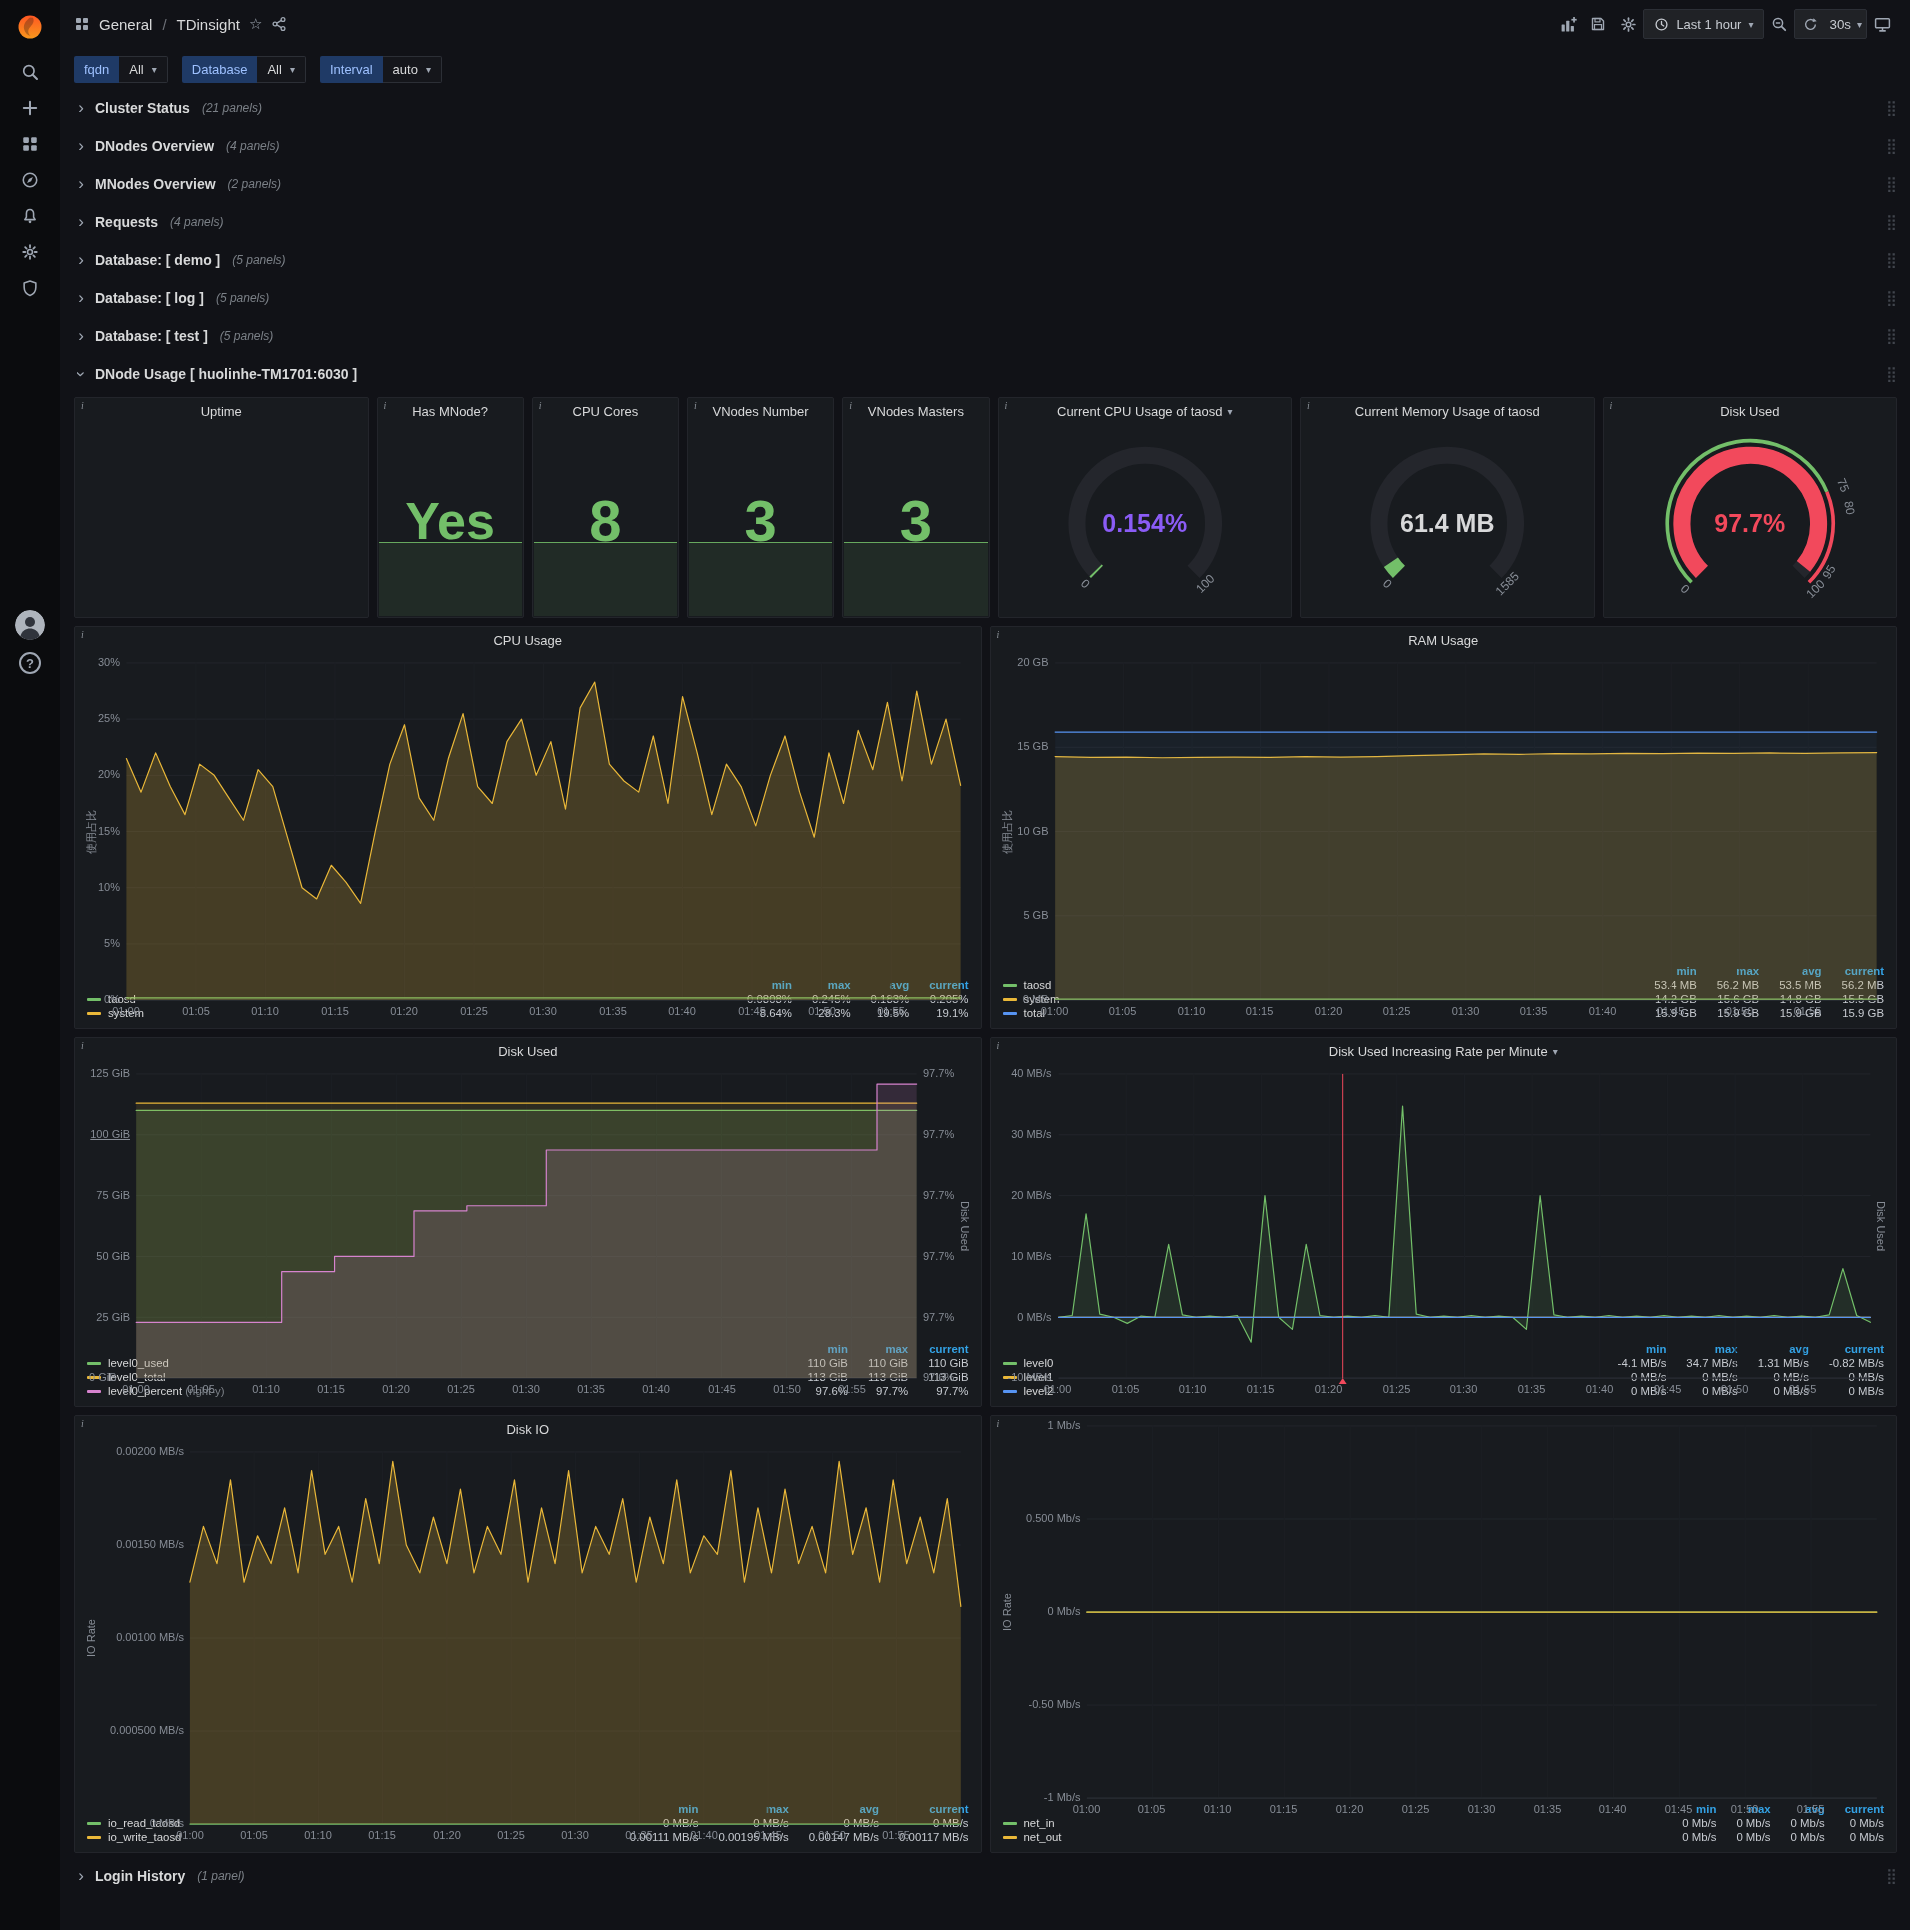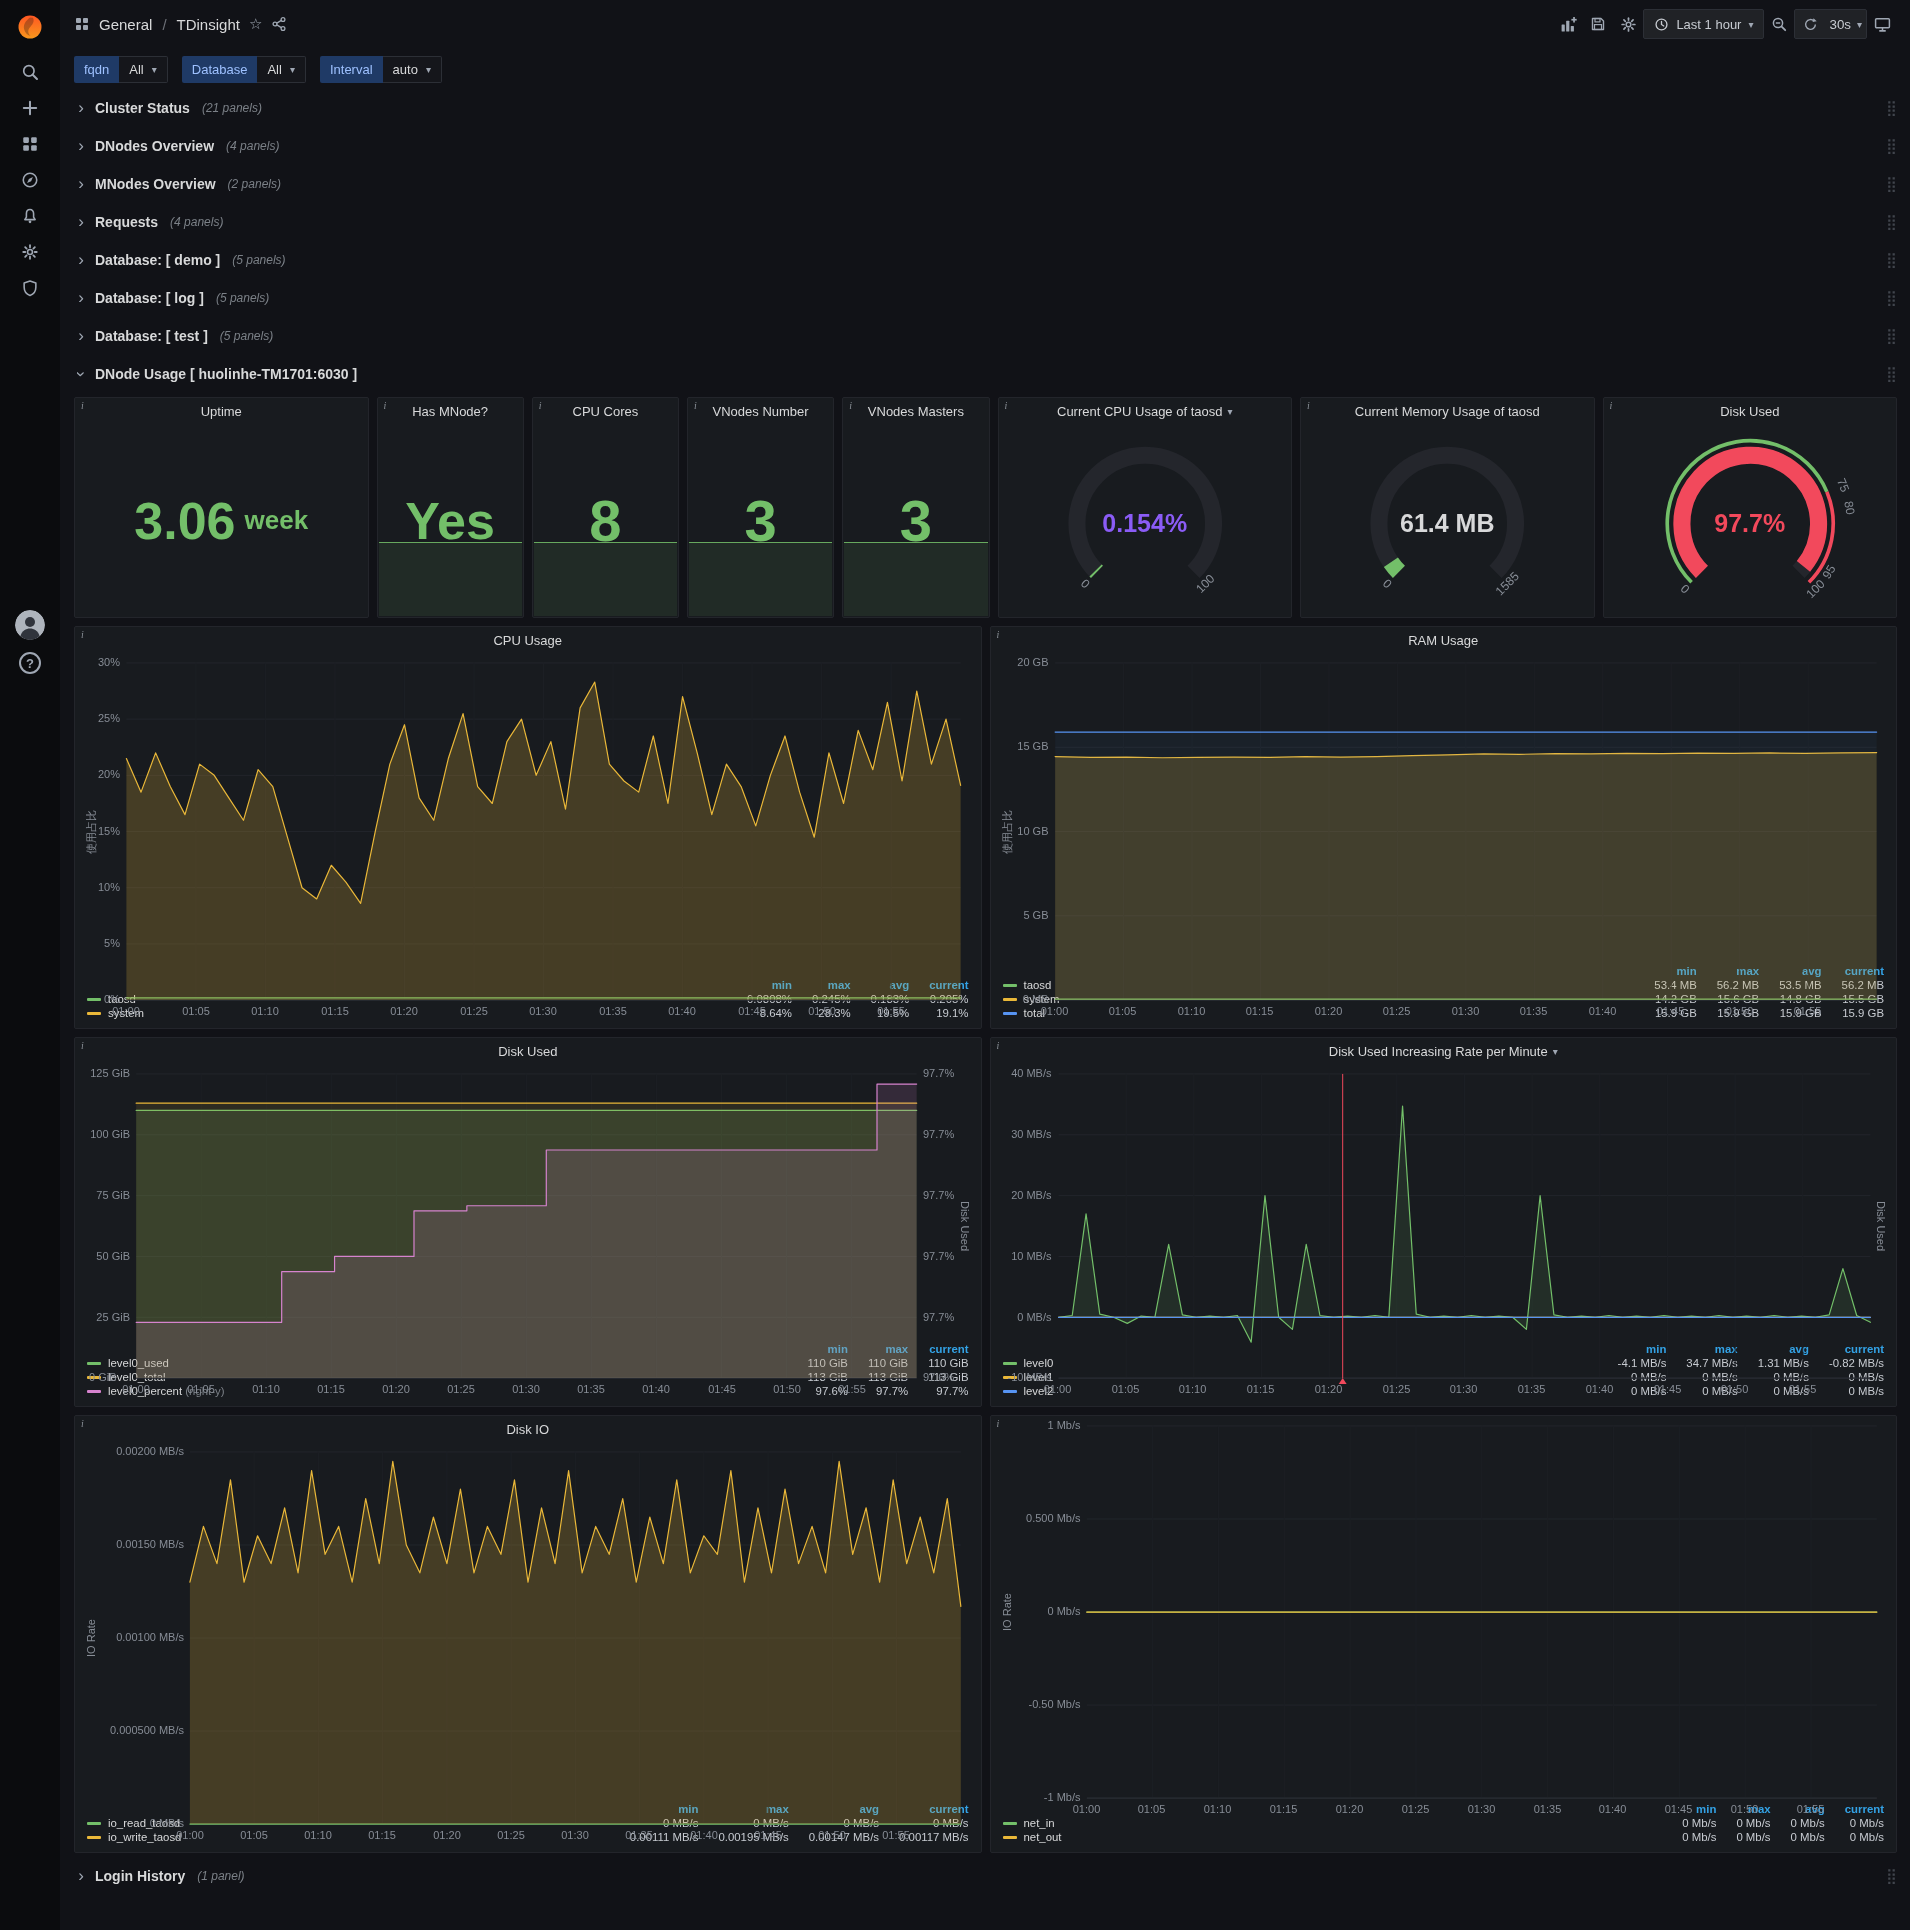--- a/index.html
+++ b/index.html
@@ -331,24 +331,20 @@
       <div class="row-head">
         <span class="row-chev open">›</span>
         <span class="row-title">DNode Usage [ huolinhe-TM1701:6030 ]</span>
         <span class="row-handle">⣿</span>
       </div>
 
       <div class="stat-grid">
         <div class="panel">
           <span class="panel-info">i</span>
           <div class="panel-title">Uptime</div>
-          <div class="stat-value">
-              <span class="big">3.06</span>
-              <span class="unit">week</span>
-            </div>
         </div>
         <div class="panel">
           <span class="panel-info">i</span>
           <div class="panel-title">Has MNode?</div>
           <div class="stat-value">
               <span class="big">Yes</span>
             </div>
           <div class="sparkline"></div>
         </div>
         <div class="panel">
@@ -611,21 +607,21 @@
                 <line x1="54.800000000000004" y1="314" x2="840" y2="314" stroke="#2c2f36" stroke-width="1"></line>
                 <path d="M54.8 44.7 L126.2 44.7 L197.6 44.7 L268.9 44.7 L340.3 44.7 L411.7 44.7 L483.1 44.7 L554.5 44.7 L625.9 44.7 L697.2 44.7 L768.6 44.7 L840.0 44.7 L840.0 314.0 L54.8 314.0 Z" fill="#73bf69" fill-opacity="0.16" stroke="none"></path>
                 <path d="M54.8 44.7 L126.2 44.7 L197.6 44.7 L268.9 44.7 L340.3 44.7 L411.7 44.7 L483.1 44.7 L554.5 44.7 L625.9 44.7 L697.2 44.7 L768.6 44.7 L840.0 44.7" fill="none" stroke="#73bf69" stroke-width="1.2" stroke-linejoin="round" stroke-linecap="round"></path>
                 <path d="M54.8 37.4 L126.2 37.4 L197.6 37.4 L268.9 37.4 L340.3 37.4 L411.7 37.4 L483.1 37.4 L554.5 37.4 L625.9 37.4 L697.2 37.4 L768.6 37.4 L840.0 37.4 L840.0 314.0 L54.8 314.0 Z" fill="#eab839" fill-opacity="0.1" stroke="none"></path>
                 <path d="M54.8 37.4 L126.2 37.4 L197.6 37.4 L268.9 37.4 L340.3 37.4 L411.7 37.4 L483.1 37.4 L554.5 37.4 L625.9 37.4 L697.2 37.4 L768.6 37.4 L840.0 37.4" fill="none" stroke="#eab839" stroke-width="1.2" stroke-linejoin="round" stroke-linecap="round"></path>
                 <path d="M54.8 257.9 L68.1 257.9 L68.1 257.9 L81.4 257.9 L81.4 257.9 L94.7 257.9 L94.7 257.9 L108.0 257.9 L108.0 257.9 L121.3 257.9 L121.3 257.9 L134.7 257.9 L134.7 257.9 L148.0 257.9 L148.0 257.9 L161.3 257.9 L161.3 257.9 L174.6 257.9 L174.6 257.9 L187.9 257.9 L187.9 257.9 L201.2 257.9 L201.2 206.9 L214.5 206.9 L214.5 206.9 L227.8 206.9 L227.8 206.9 L241.1 206.9 L241.1 206.9 L254.4 206.9 L254.4 191.6 L267.7 191.6 L267.7 191.6 L281.0 191.6 L281.0 191.6 L294.4 191.6 L294.4 191.6 L307.7 191.6 L307.7 191.6 L321.0 191.6 L321.0 191.6 L334.3 191.6 L334.3 145.7 L347.6 145.7 L347.6 145.7 L360.9 145.7 L360.9 145.7 L374.2 145.7 L374.2 145.7 L387.5 145.7 L387.5 140.6 L400.8 140.6 L400.8 140.6 L414.1 140.6 L414.1 140.6 L427.4 140.6 L427.4 140.6 L440.7 140.6 L440.7 140.6 L454.1 140.6 L454.1 140.6 L467.4 140.6 L467.4 84.5 L480.7 84.5 L480.7 84.5 L494.0 84.5 L494.0 84.5 L507.3 84.5 L507.3 84.5 L520.6 84.5 L520.6 84.5 L533.9 84.5 L533.9 84.5 L547.2 84.5 L547.2 84.5 L560.5 84.5 L560.5 84.5 L573.8 84.5 L573.8 84.5 L587.1 84.5 L587.1 84.5 L600.4 84.5 L600.4 84.5 L613.8 84.5 L613.8 84.5 L627.1 84.5 L627.1 84.5 L640.4 84.5 L640.4 84.5 L653.7 84.5 L653.7 84.5 L667.0 84.5 L667.0 84.5 L680.3 84.5 L680.3 84.5 L693.6 84.5 L693.6 84.5 L706.9 84.5 L706.9 84.5 L720.2 84.5 L720.2 84.5 L733.5 84.5 L733.5 84.5 L746.8 84.5 L746.8 84.5 L760.1 84.5 L760.1 84.5 L773.5 84.5 L773.5 84.5 L786.8 84.5 L786.8 84.5 L800.1 84.5 L800.1 18.2 L813.4 18.2 L813.4 18.2 L826.7 18.2 L826.7 18.2 L840.0 18.2 L840.0 18.2 L840.0 314.0 L54.8 314.0 Z" fill="#d683ce" fill-opacity="0.15" stroke="none"></path>
                 <path d="M54.8 257.9 L68.1 257.9 L68.1 257.9 L81.4 257.9 L81.4 257.9 L94.7 257.9 L94.7 257.9 L108.0 257.9 L108.0 257.9 L121.3 257.9 L121.3 257.9 L134.7 257.9 L134.7 257.9 L148.0 257.9 L148.0 257.9 L161.3 257.9 L161.3 257.9 L174.6 257.9 L174.6 257.9 L187.9 257.9 L187.9 257.9 L201.2 257.9 L201.2 206.9 L214.5 206.9 L214.5 206.9 L227.8 206.9 L227.8 206.9 L241.1 206.9 L241.1 206.9 L254.4 206.9 L254.4 191.6 L267.7 191.6 L267.7 191.6 L281.0 191.6 L281.0 191.6 L294.4 191.6 L294.4 191.6 L307.7 191.6 L307.7 191.6 L321.0 191.6 L321.0 191.6 L334.3 191.6 L334.3 145.7 L347.6 145.7 L347.6 145.7 L360.9 145.7 L360.9 145.7 L374.2 145.7 L374.2 145.7 L387.5 145.7 L387.5 140.6 L400.8 140.6 L400.8 140.6 L414.1 140.6 L414.1 140.6 L427.4 140.6 L427.4 140.6 L440.7 140.6 L440.7 140.6 L454.1 140.6 L454.1 140.6 L467.4 140.6 L467.4 84.5 L480.7 84.5 L480.7 84.5 L494.0 84.5 L494.0 84.5 L507.3 84.5 L507.3 84.5 L520.6 84.5 L520.6 84.5 L533.9 84.5 L533.9 84.5 L547.2 84.5 L547.2 84.5 L560.5 84.5 L560.5 84.5 L573.8 84.5 L573.8 84.5 L587.1 84.5 L587.1 84.5 L600.4 84.5 L600.4 84.5 L613.8 84.5 L613.8 84.5 L627.1 84.5 L627.1 84.5 L640.4 84.5 L640.4 84.5 L653.7 84.5 L653.7 84.5 L667.0 84.5 L667.0 84.5 L680.3 84.5 L680.3 84.5 L693.6 84.5 L693.6 84.5 L706.9 84.5 L706.9 84.5 L720.2 84.5 L720.2 84.5 L733.5 84.5 L733.5 84.5 L746.8 84.5 L746.8 84.5 L760.1 84.5 L760.1 84.5 L773.5 84.5 L773.5 84.5 L786.8 84.5 L786.8 84.5 L800.1 84.5 L800.1 18.2 L813.4 18.2 L813.4 18.2 L826.7 18.2 L826.7 18.2 L840.0 18.2 L840.0 18.2" fill="none" stroke="#d683ce" stroke-width="1.2" stroke-linejoin="round" stroke-linecap="round"></path>
               </svg>
               <span class="tick" style="left: 0px; width: 49px; top: 1px; text-align: right;">125 GiB</span>
               <span class="tick" style="left: 842px; top: 1px;">97.7%</span>
-              <span class="tick" style="left: 0px; width: 49px; top: 62px; text-align: right;">100 GiB</span>
+              <span class="tick" style="left: 0px; width: 49px; top: 62px; text-align: right; text-decoration: underline;">100 GiB</span>
               <span class="tick" style="left: 842px; top: 62px;">97.7%</span>
               <span class="tick" style="left: 0px; width: 49px; top: 123px; text-align: right;">75 GiB</span>
               <span class="tick" style="left: 842px; top: 123px;">97.7%</span>
               <span class="tick" style="left: 0px; width: 49px; top: 184px; text-align: right;">50 GiB</span>
               <span class="tick" style="left: 842px; top: 184px;">97.7%</span>
               <span class="tick" style="left: 0px; width: 49px; top: 245px; text-align: right;">25 GiB</span>
               <span class="tick" style="left: 842px; top: 245px;">97.7%</span>
               <span class="tick" style="left: 8px; width: 49px; top: 305px; text-align: left;">0 GiB</span>
               <span class="tick" style="left: 842px; top: 305px;">97.6%</span>
               <span class="tick" style="left: 35px; top: 317px; width: 40px; text-align: center;">01:00</span>

